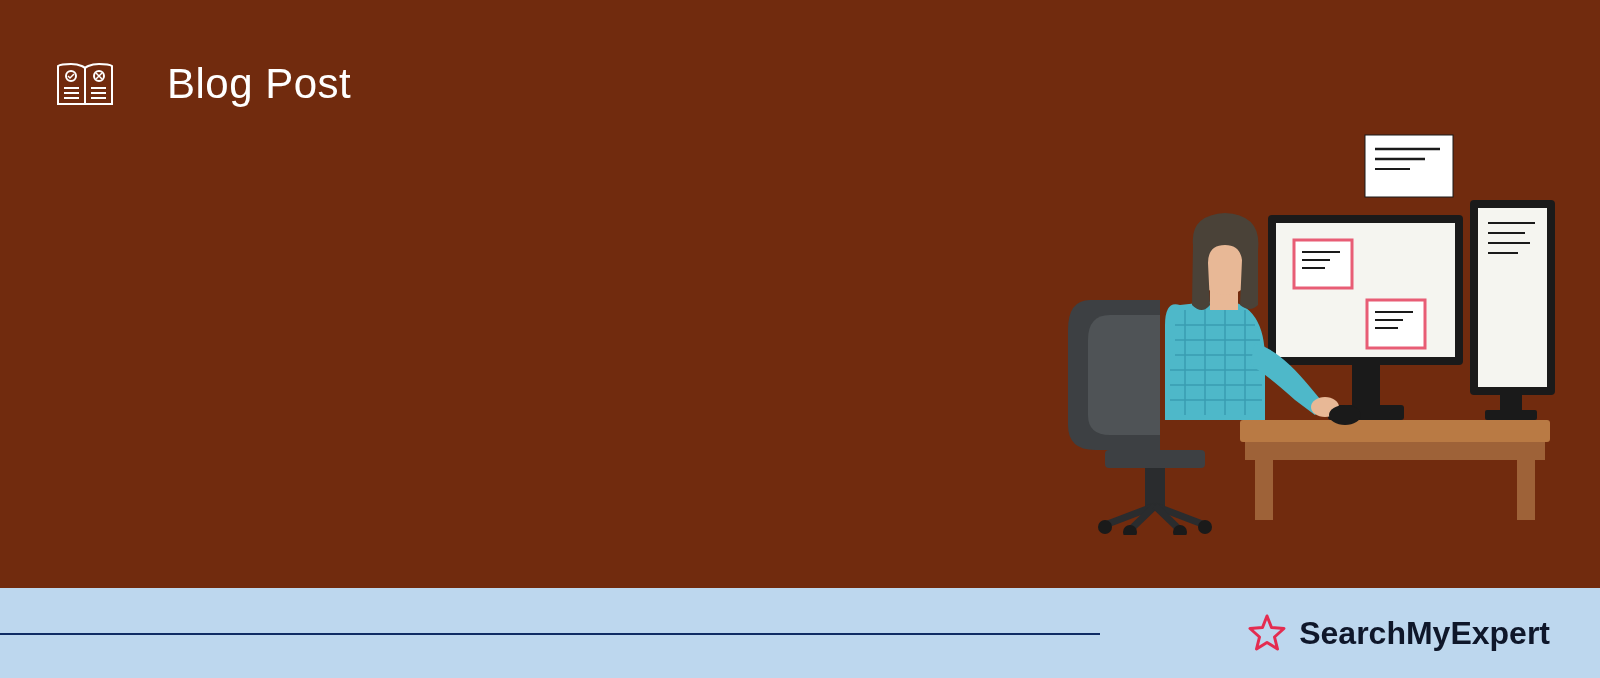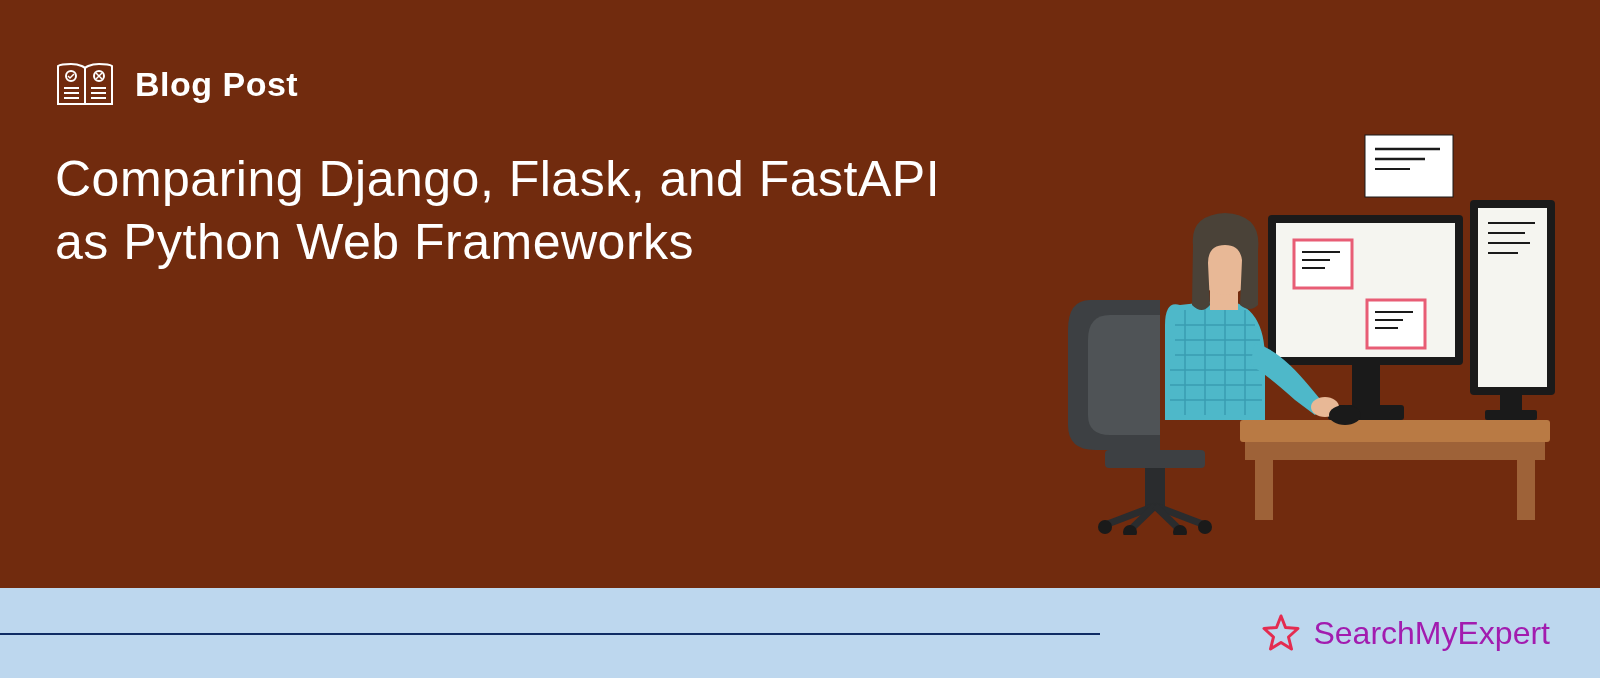--- a/index.html
+++ b/index.html
@@ -30,23 +30,24 @@
       gap: 20px;
       margin-bottom: 40px;
     }
     
     .book-icon {
       width: 60px;
       height: 48px;
     }
     
     .category-label {
-      font-size: 34px;
-      font-weight: 700;
+      font-size: 42px;
+      font-weight: 400;
       letter-spacing: 0.5px;
+      margin-left: 32px;
     }
     
     .title {
       font-size: 50px;
       font-weight: 500;
       line-height: 1.25;
       letter-spacing: 0.5px;
       margin-bottom: 40px;
       max-width: 920px;
     }
@@ -93,22 +94,22 @@
       gap: 12px;
     }
     
     .star-icon {
       width: 40px;
       height: 40px;
     }
     
     .brand-text {
       font-size: 32px;
-      font-weight: 400;
-      color: #a21caf;
+      font-weight: 700;
+      color: #0f172a;
     }
   </style>
 </head>
 <body>
 
 <div class="main-section">
   <div class="category-row">
     <svg class="book-icon" viewBox="0 0 60 48" fill="none" stroke="#ffffff" stroke-width="2">
       <path d="M3 6 L3 44 L30 44 L30 8 C30 8 26 4 16 4 C6 4 3 6 3 6 Z"></path>
       <path d="M57 6 L57 44 L30 44 L30 8 C30 8 34 4 44 4 C54 4 57 6 57 6 Z"></path>
@@ -119,21 +120,20 @@
       <line x1="9" y1="28" x2="24" y2="28"></line>
       <line x1="9" y1="33" x2="24" y2="33"></line>
       <line x1="9" y1="38" x2="24" y2="38"></line>
       <line x1="36" y1="28" x2="51" y2="28"></line>
       <line x1="36" y1="33" x2="51" y2="33"></line>
       <line x1="36" y1="38" x2="51" y2="38"></line>
     </svg>
     <span class="category-label">Blog Post</span>
   </div>
 
-  <h1 class="title">Comparing Django, Flask, and FastAPI as Python Web Frameworks</h1>
 
 
   <svg class="illustration" viewBox="0 0 530 430">
 
     <rect x="210" y="315" width="310" height="22" fill="#b97a44" rx="3"></rect>
     <rect x="215" y="337" width="300" height="18" fill="#9e6238"></rect>
     <rect x="225" y="355" width="18" height="60" fill="#9e6238"></rect>
     <rect x="487" y="355" width="18" height="60" fill="#9e6238"></rect>
 
     <rect x="238" y="110" width="195" height="150" fill="#1a1a1a" rx="4"></rect>

